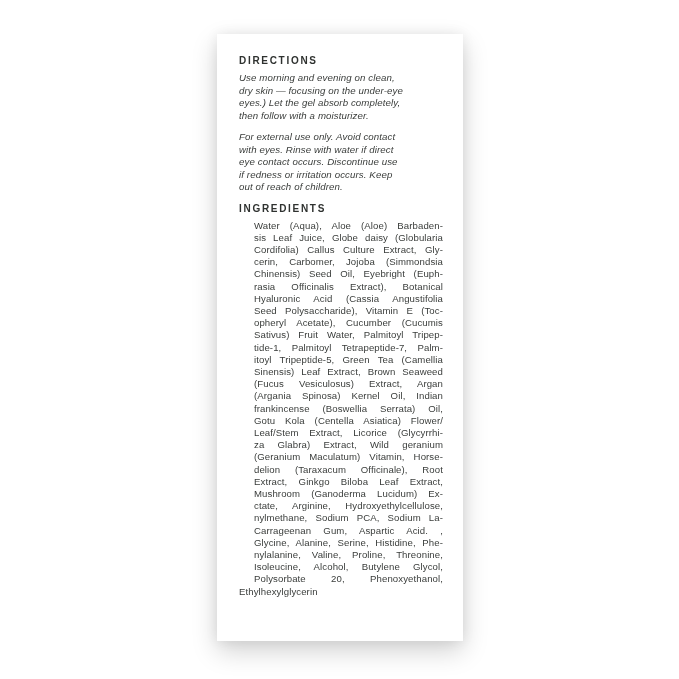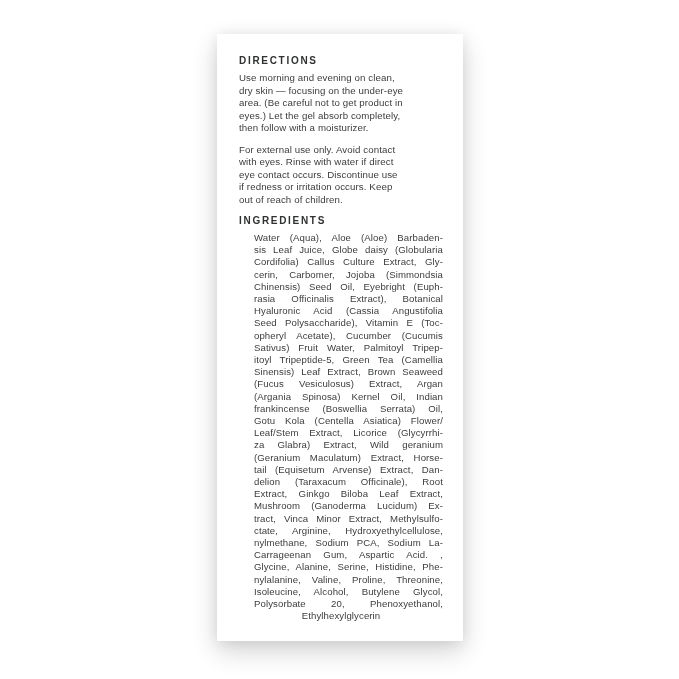--- a/index.html
+++ b/index.html
@@ -31,54 +31,53 @@
     font-weight: bold;
     letter-spacing: 1.7px;
     color: var(--heading-color, #2f3230);
     margin: 0 0 6px 0;
   }
   .heading.ingredients {
     margin-top: 5px;
   }
   .dir-para {
     margin: 0 0 9px 0;
+    font-style: italic;
   }
   .dir-para .line {
     font-size: 9.7px;
     line-height: 12.5px;
     letter-spacing: 0.1px;
     color: var(--text-color, #3a3d3b);
     white-space: nowrap;
   }
   .ing-text .line {
     font-size: 9.6px;
     line-height: 12.2px;
     letter-spacing: 0.1px;
     color: var(--text-color, #3a3d3b);
-    text-align: center;
   }
   .ing-text .line.just {
     text-align: justify;
     text-align-last: justify;
     margin-left: 15px;
   }
 </style>
 </head>
 <body>
 
 <div class="stage">
   <div class="panel">
 
     <div class="heading">DIRECTIONS</div>
 
     <div id="directions-paragraphs">
         <div class="dir-para">
           <div class="line">Use morning and evening on clean,</div>
           <div class="line">dry skin — focusing on the under-eye</div>
-          <div class="line">area. (Be careful not to get product in</div>
           <div class="line">eyes.) Let the gel absorb completely,</div>
           <div class="line">then follow with a moisturizer.</div>
         </div>
         <div class="dir-para">
           <div class="line">For external use only. Avoid contact</div>
           <div class="line">with eyes. Rinse with water if direct</div>
           <div class="line">eye contact occurs. Discontinue use</div>
           <div class="line">if redness or irritation occurs. Keep</div>
           <div class="line">out of reach of children.</div>
         </div>
@@ -90,34 +89,33 @@
         <div class="line just">Water (Aqua), Aloe (Aloe) Barbaden-</div>
         <div class="line just">sis Leaf Juice, Globe daisy (Globularia</div>
         <div class="line just">Cordifolia) Callus Culture Extract, Gly-</div>
         <div class="line just">cerin, Carbomer, Jojoba (Simmondsia</div>
         <div class="line just">Chinensis) Seed Oil, Eyebright (Euph-</div>
         <div class="line just">rasia Officinalis Extract), Botanical</div>
         <div class="line just">Hyaluronic Acid (Cassia Angustifolia</div>
         <div class="line just">Seed Polysaccharide), Vitamin E (Toc-</div>
         <div class="line just">opheryl Acetate), Cucumber (Cucumis</div>
         <div class="line just">Sativus) Fruit Water, Palmitoyl Tripep-</div>
+        <div class="line just">tide-1, Palmitoyl Tetrapeptide-7, Palm-</div>
         <div class="line just">itoyl Tripeptide-5, Green Tea (Camellia</div>
         <div class="line just">Sinensis) Leaf Extract, Brown Seaweed</div>
         <div class="line just">(Fucus Vesiculosus) Extract, Argan</div>
         <div class="line just">(Argania Spinosa) Kernel Oil, Indian</div>
         <div class="line just">frankincense (Boswellia Serrata) Oil,</div>
         <div class="line just">Gotu Kola (Centella Asiatica) Flower/</div>
         <div class="line just">Leaf/Stem Extract, Licorice (Glycyrrhi-</div>
         <div class="line just">za Glabra) Extract, Wild geranium</div>
-        <div class="line just">(Geranium Maculatum) Extract, Horse-</div>
-        <div class="line just">tail (Equisetum Arvense) Extract, Dan-</div>
+        <div class="line just">(Geranium Maculatum) Vitamin, Horse-</div>
         <div class="line just">delion (Taraxacum Officinale), Root</div>
         <div class="line just">Extract, Ginkgo Biloba Leaf Extract,</div>
         <div class="line just">Mushroom (Ganoderma Lucidum) Ex-</div>
-        <div class="line just">tract, Vinca Minor Extract, Methylsulfo-</div>
         <div class="line just">ctate, Arginine, Hydroxyethylcellulose,</div>
         <div class="line just">nylmethane, Sodium PCA, Sodium La-</div>
         <div class="line just">Carrageenan Gum, Aspartic Acid. ,</div>
         <div class="line just">Glycine, Alanine, Serine, Histidine, Phe-</div>
         <div class="line just">nylalanine, Valine, Proline, Threonine,</div>
         <div class="line just">Isoleucine, Alcohol, Butylene Glycol,</div>
         <div class="line just">Polysorbate 20, Phenoxyethanol,</div>
         <div class="line">Ethylhexylglycerin</div>
       </div>
 

